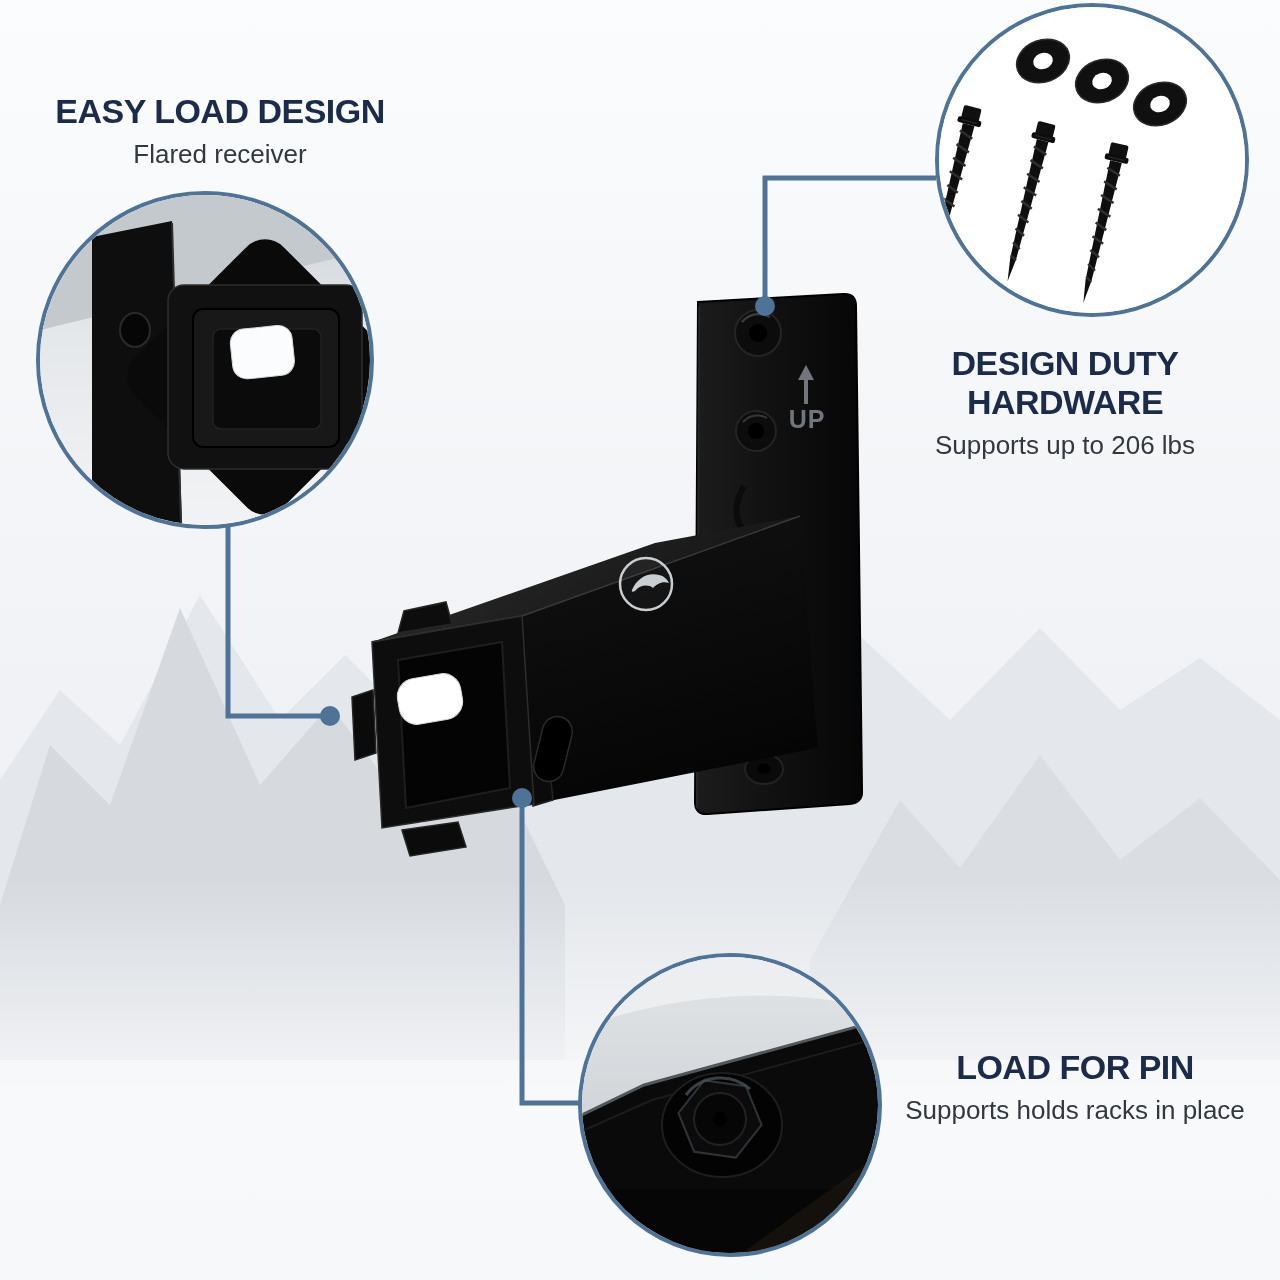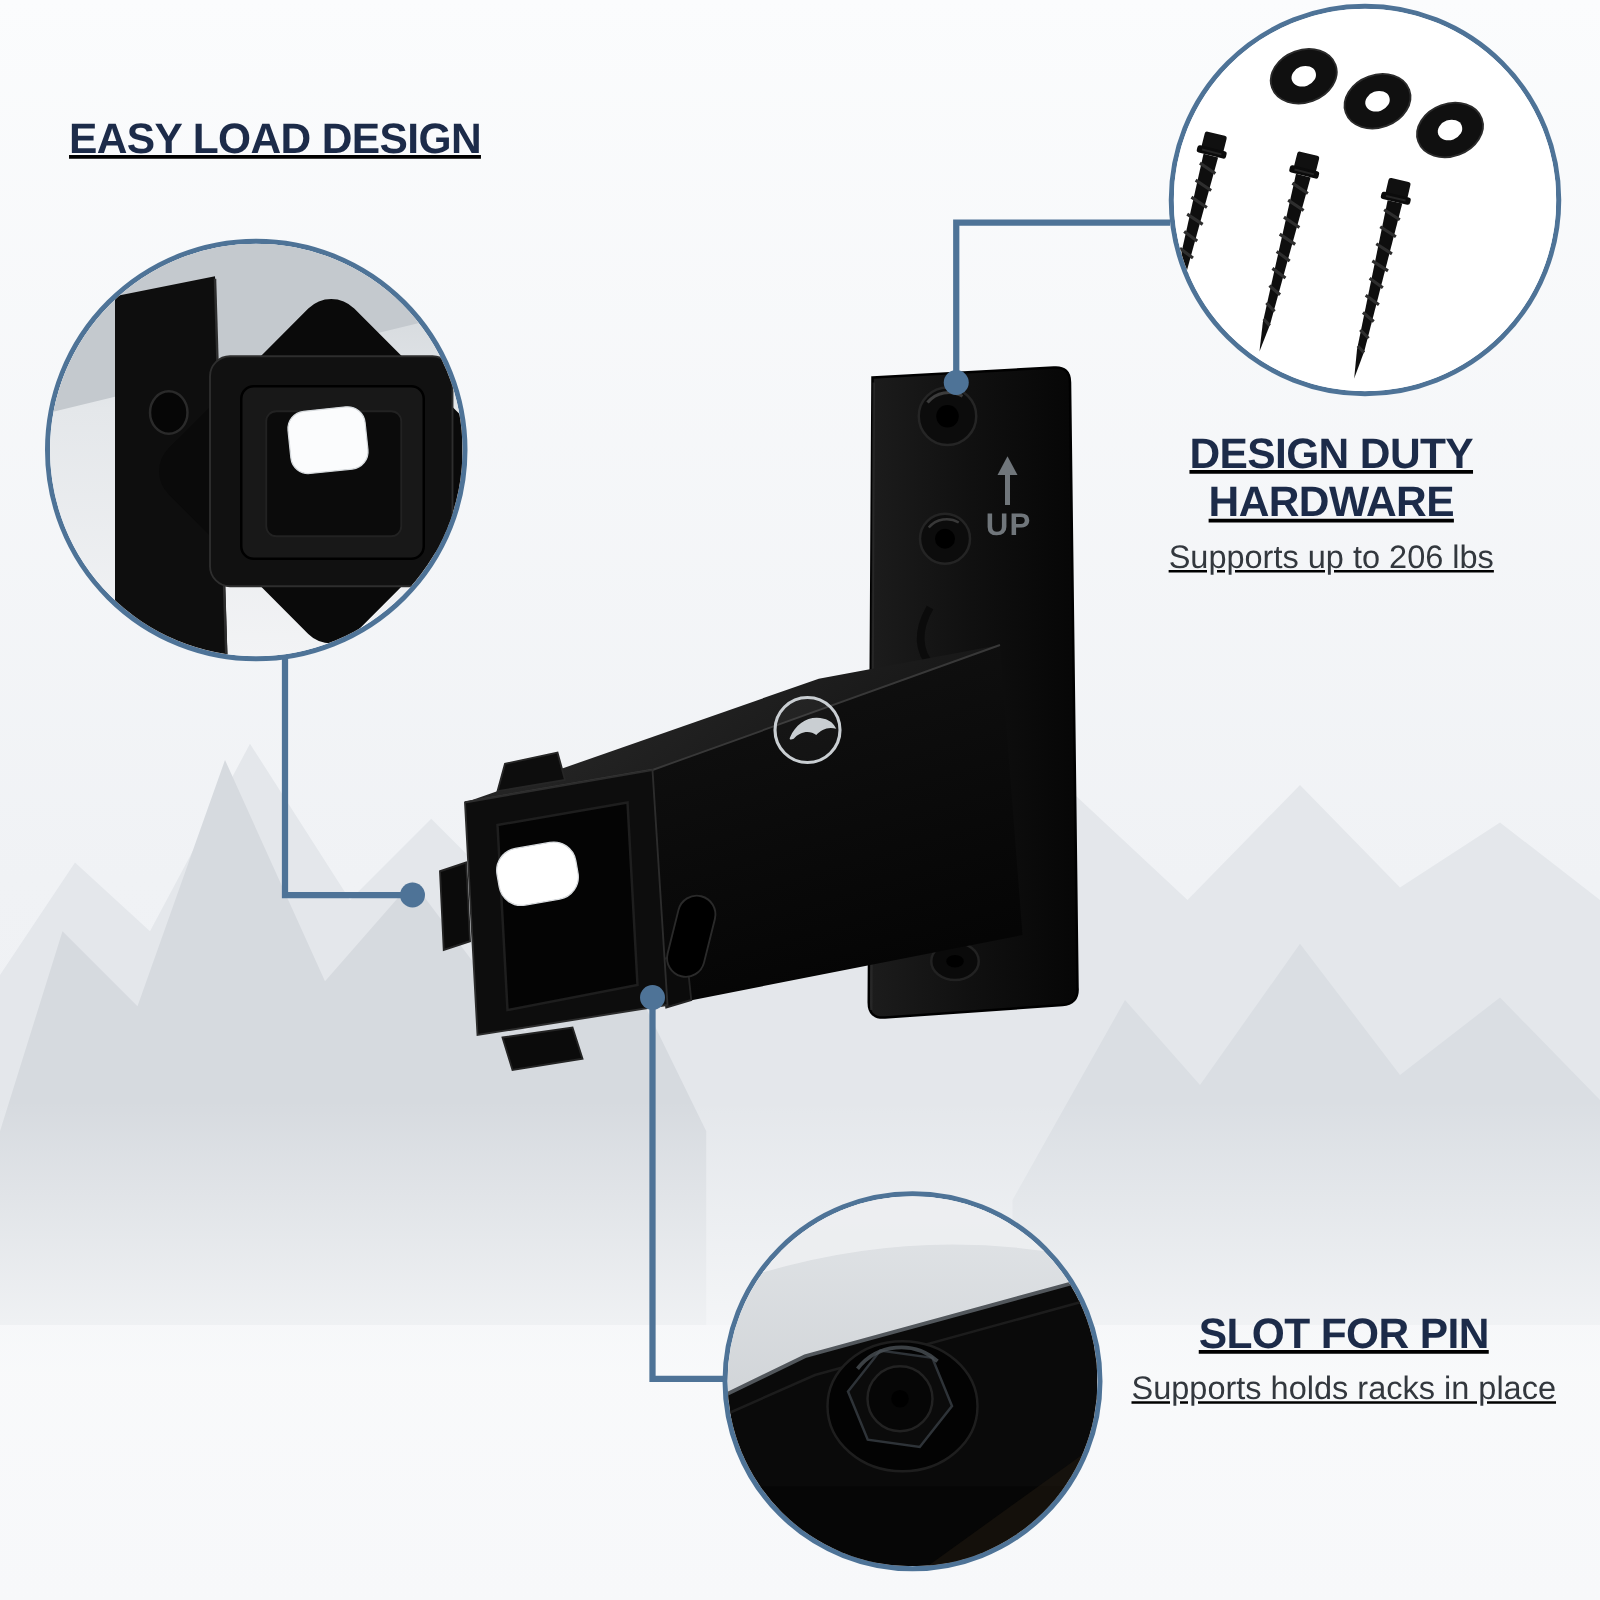--- a/index.html
+++ b/index.html
@@ -14,21 +14,21 @@
   .connector-layer{z-index:2;pointer-events:none;}
   .callout-circle{
     position:absolute;z-index:3;border-radius:50%;
     border:4px solid var(--accent,#4e7397);
     overflow:hidden;background:#fff;box-sizing:content-box;
   }
   .callout-circle svg{display:block;width:100%;height:100%;}
   .circle-easy-load{left:36px;top:191px;width:330px;height:330px;}
   .circle-hardware{left:935px;top:3px;width:306px;height:306px;}
   .circle-pin-slot{left:578px;top:953px;width:296px;height:296px;}
-  .label-block{position:absolute;z-index:4;text-align:center;text-decoration:underline;}
+  .label-block{position:absolute;z-index:4;text-align:center;}
   .label-title{
     font-weight:700;font-size:34px;line-height:1.15;
     color:var(--heading,#1c2b49);letter-spacing:-0.5px;
   }
   .label-sub{
     font-size:26px;line-height:1.2;margin-top:8px;
     color:var(--subtext,#33383e);
   }
   .block-easy-load{left:40px;top:92px;width:360px;}
   .block-hardware{left:862px;top:344px;width:406px;}
@@ -219,25 +219,26 @@
         <circle cx="138" cy="162" r="7" fill="#000"></circle>
         <path d="M 104 138 A 44 44 0 0 1 168 132" stroke="#4a5055" stroke-width="3" fill="none" opacity="0.8"></path>
       </g>
       <rect x="0" y="232" width="296" height="64" fill="#000" opacity="0.4"></rect>
       <polygon points="160,296 296,198 296,296" fill="#221a10" opacity="0.5"></polygon>
     </svg>
   </div>
 
   <div class="label-block block-easy-load">
     <div class="label-title">EASY LOAD DESIGN</div>
+    <div class="label-sub">Flared receiver</div>
   </div>
 
   <div class="label-block block-hardware">
     <div class="label-title">DESIGN DUTY HARDWARE</div>
     <div class="label-sub">Supports up to 206 lbs</div>
   </div>
 
   <div class="label-block block-pin-slot">
-    <div class="label-title">SLOT FOR PIN</div>
+    <div class="label-title">LOAD FOR PIN</div>
     <div class="label-sub">Supports holds racks in place</div>
   </div>
 
 </div>
 
 </body></html>

